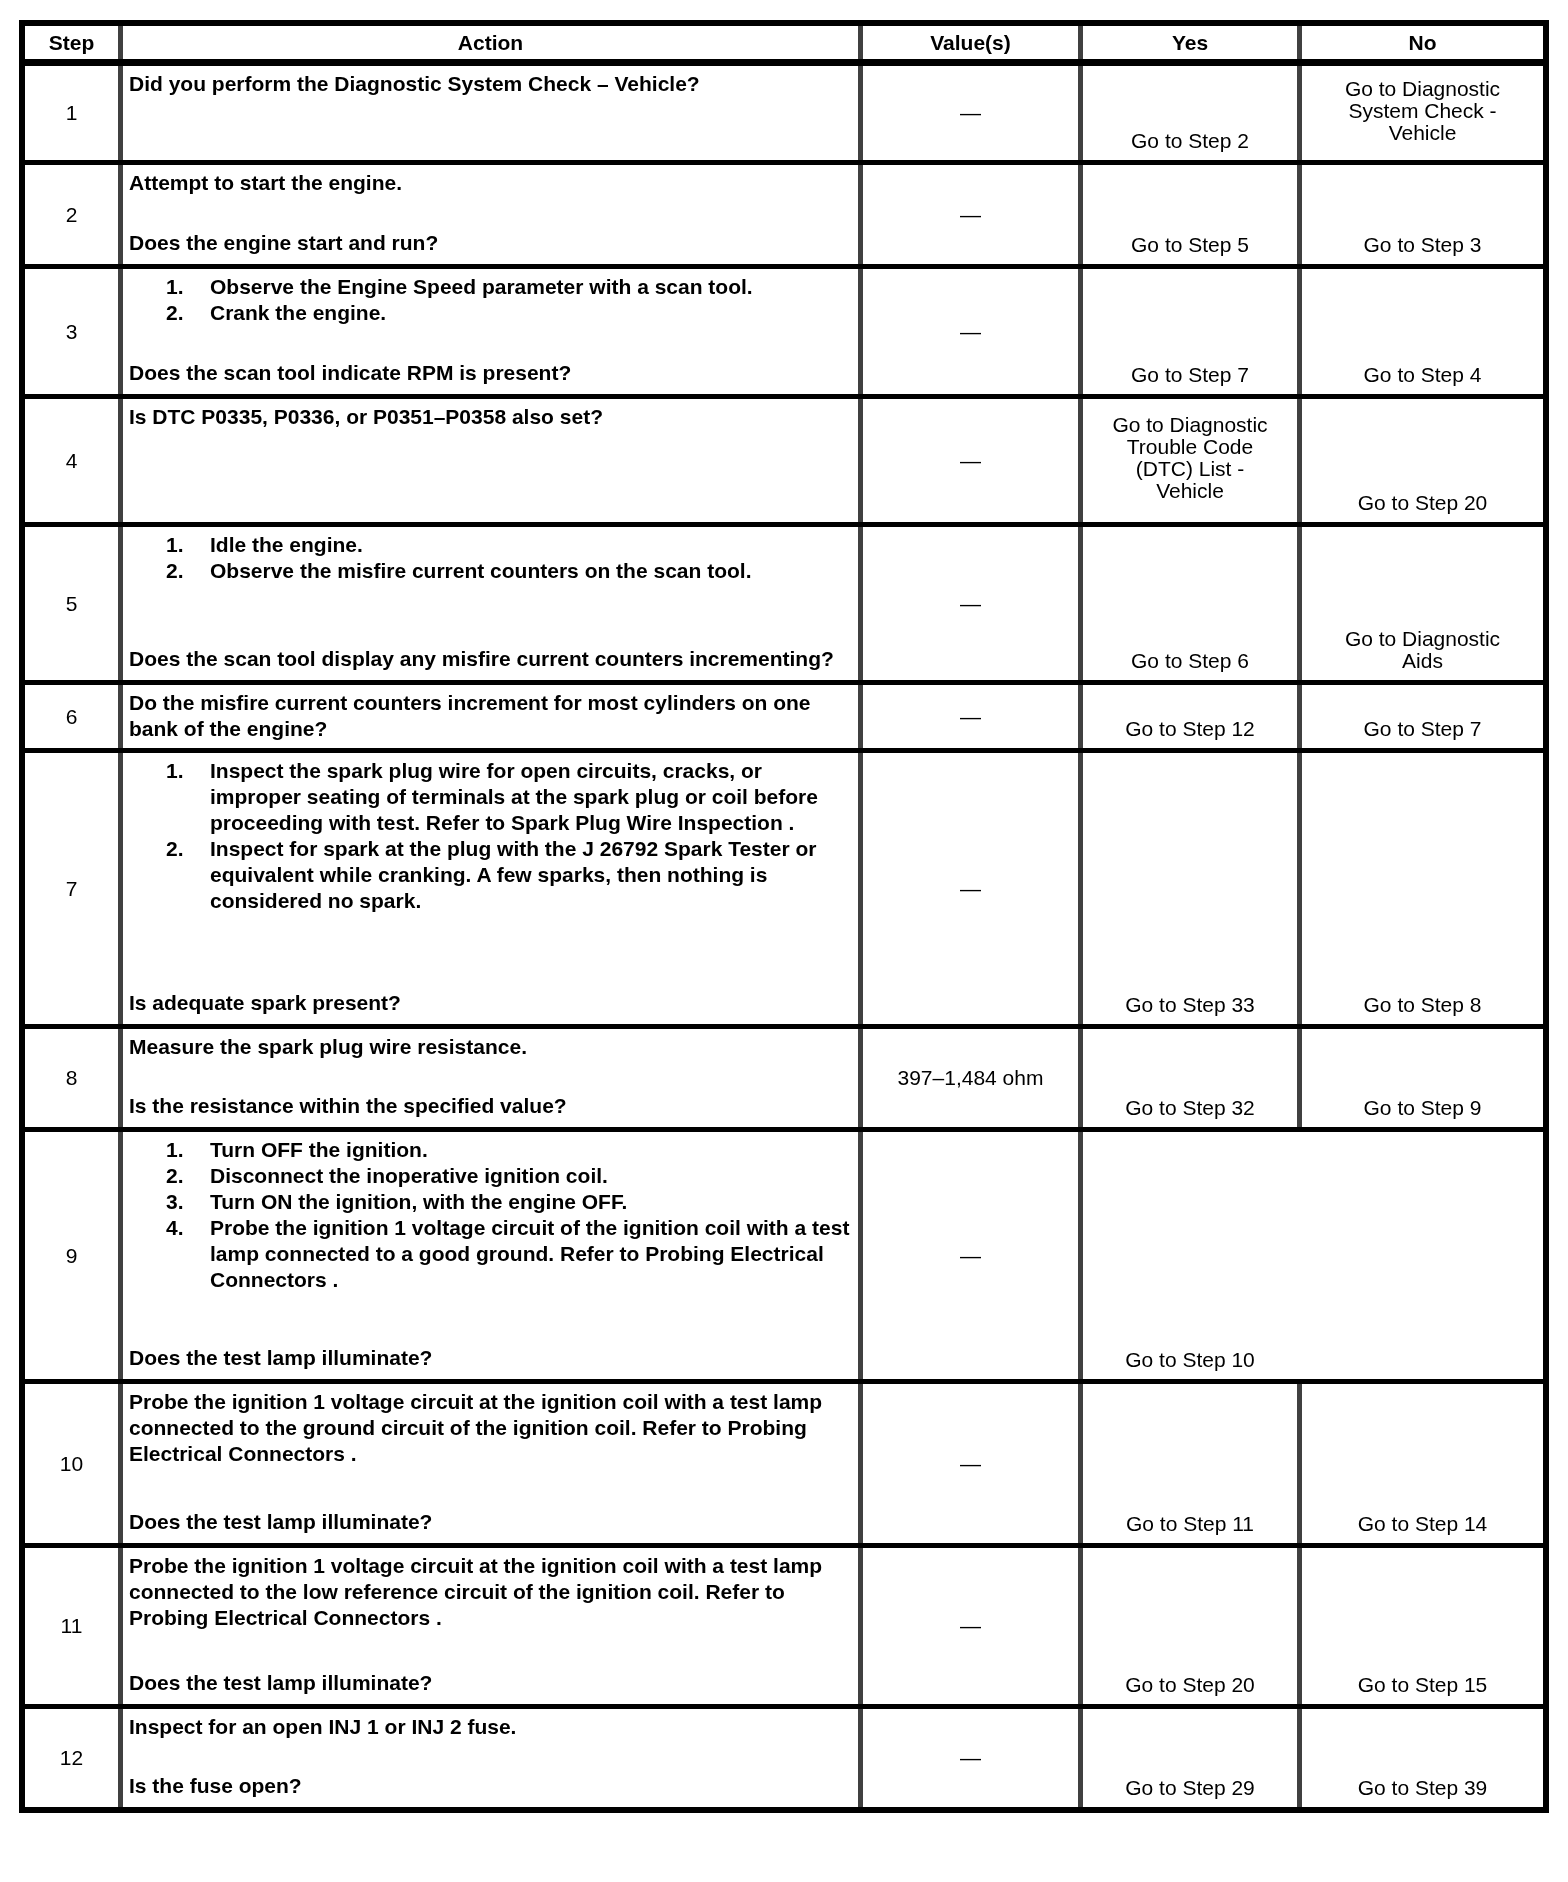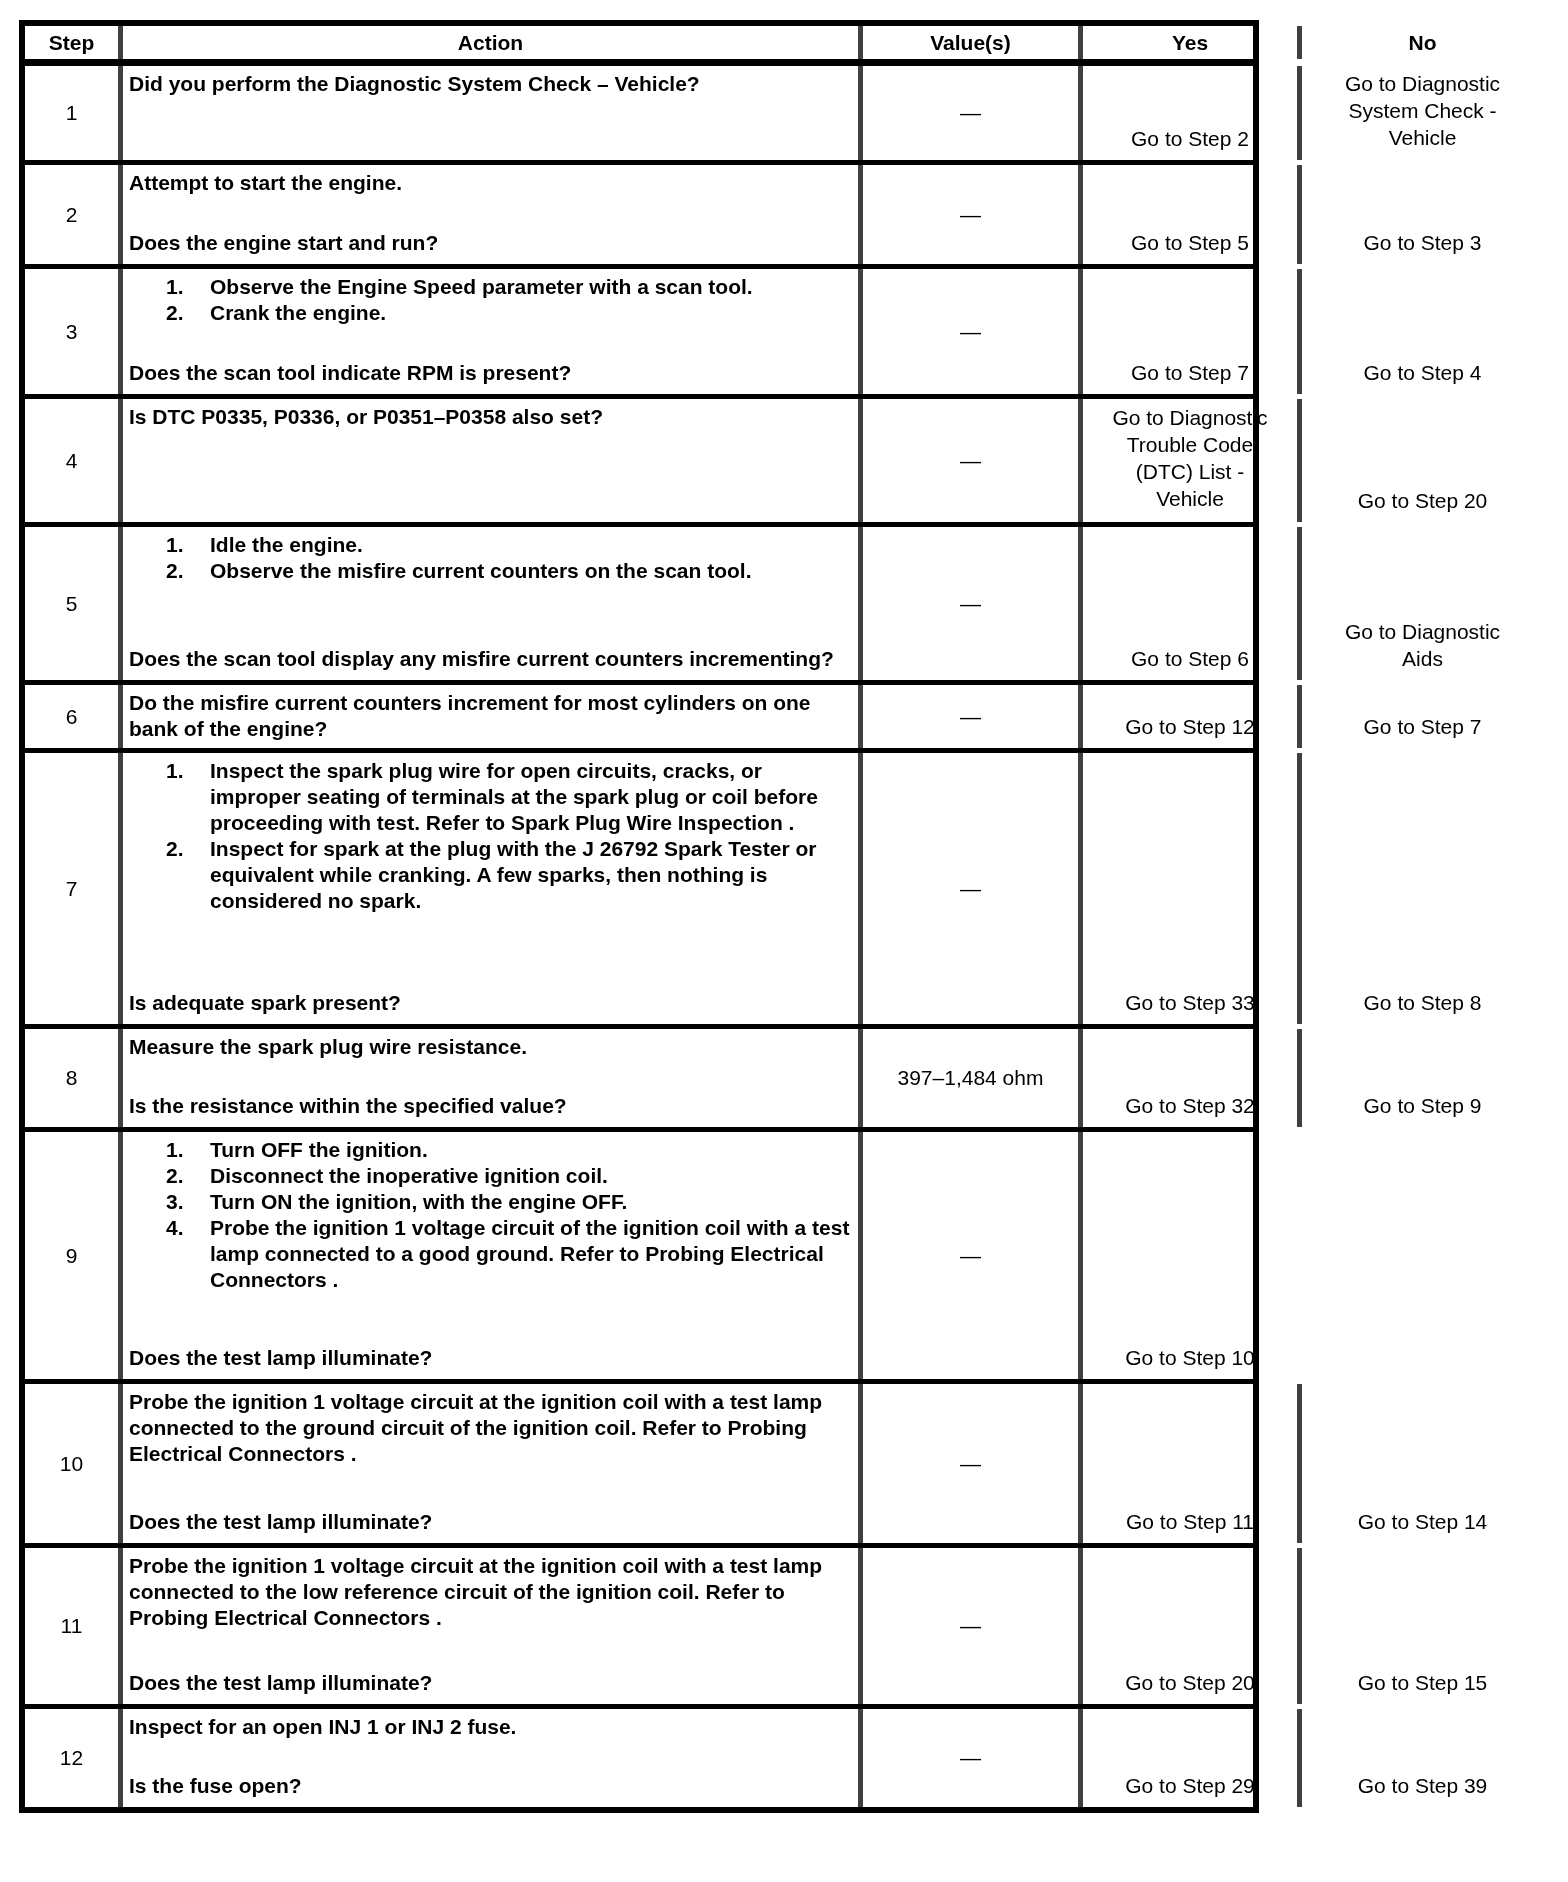--- a/index.html
+++ b/index.html
@@ -10,21 +10,21 @@
     font-family: "Liberation Sans", "DejaVu Sans", sans-serif;
   }
   .page {
     width: 1568px;
     min-height: 1882px;
     box-sizing: border-box;
     padding: 20px 19px 25px 19px;
     background: #ffffff;
   }
   .tbl {
-    width: 1240px;
+    width: 1530px;
     box-sizing: border-box;
     border: 6px solid #000;
     background: #fff;
   }
   .row {
     display: grid;
     grid-template-columns: 93px 740px 220px 219px 246px;
     box-sizing: border-box;
   }
   .row.header {
@@ -90,21 +90,21 @@
     padding: 2px 6px;
   }
   
   .result {
     display: flex;
     flex-direction: column;
     justify-content: flex-end;
     align-items: center;
     text-align: center;
     font-size: 21px;
-    line-height: 27px;
+    line-height: 22px;
     padding: 3px 6px 8px 6px;
     white-space: pre-line;
   }
   .result.fill {
     justify-content: center;
   }
 </style>
 </head>
 <body>
 

